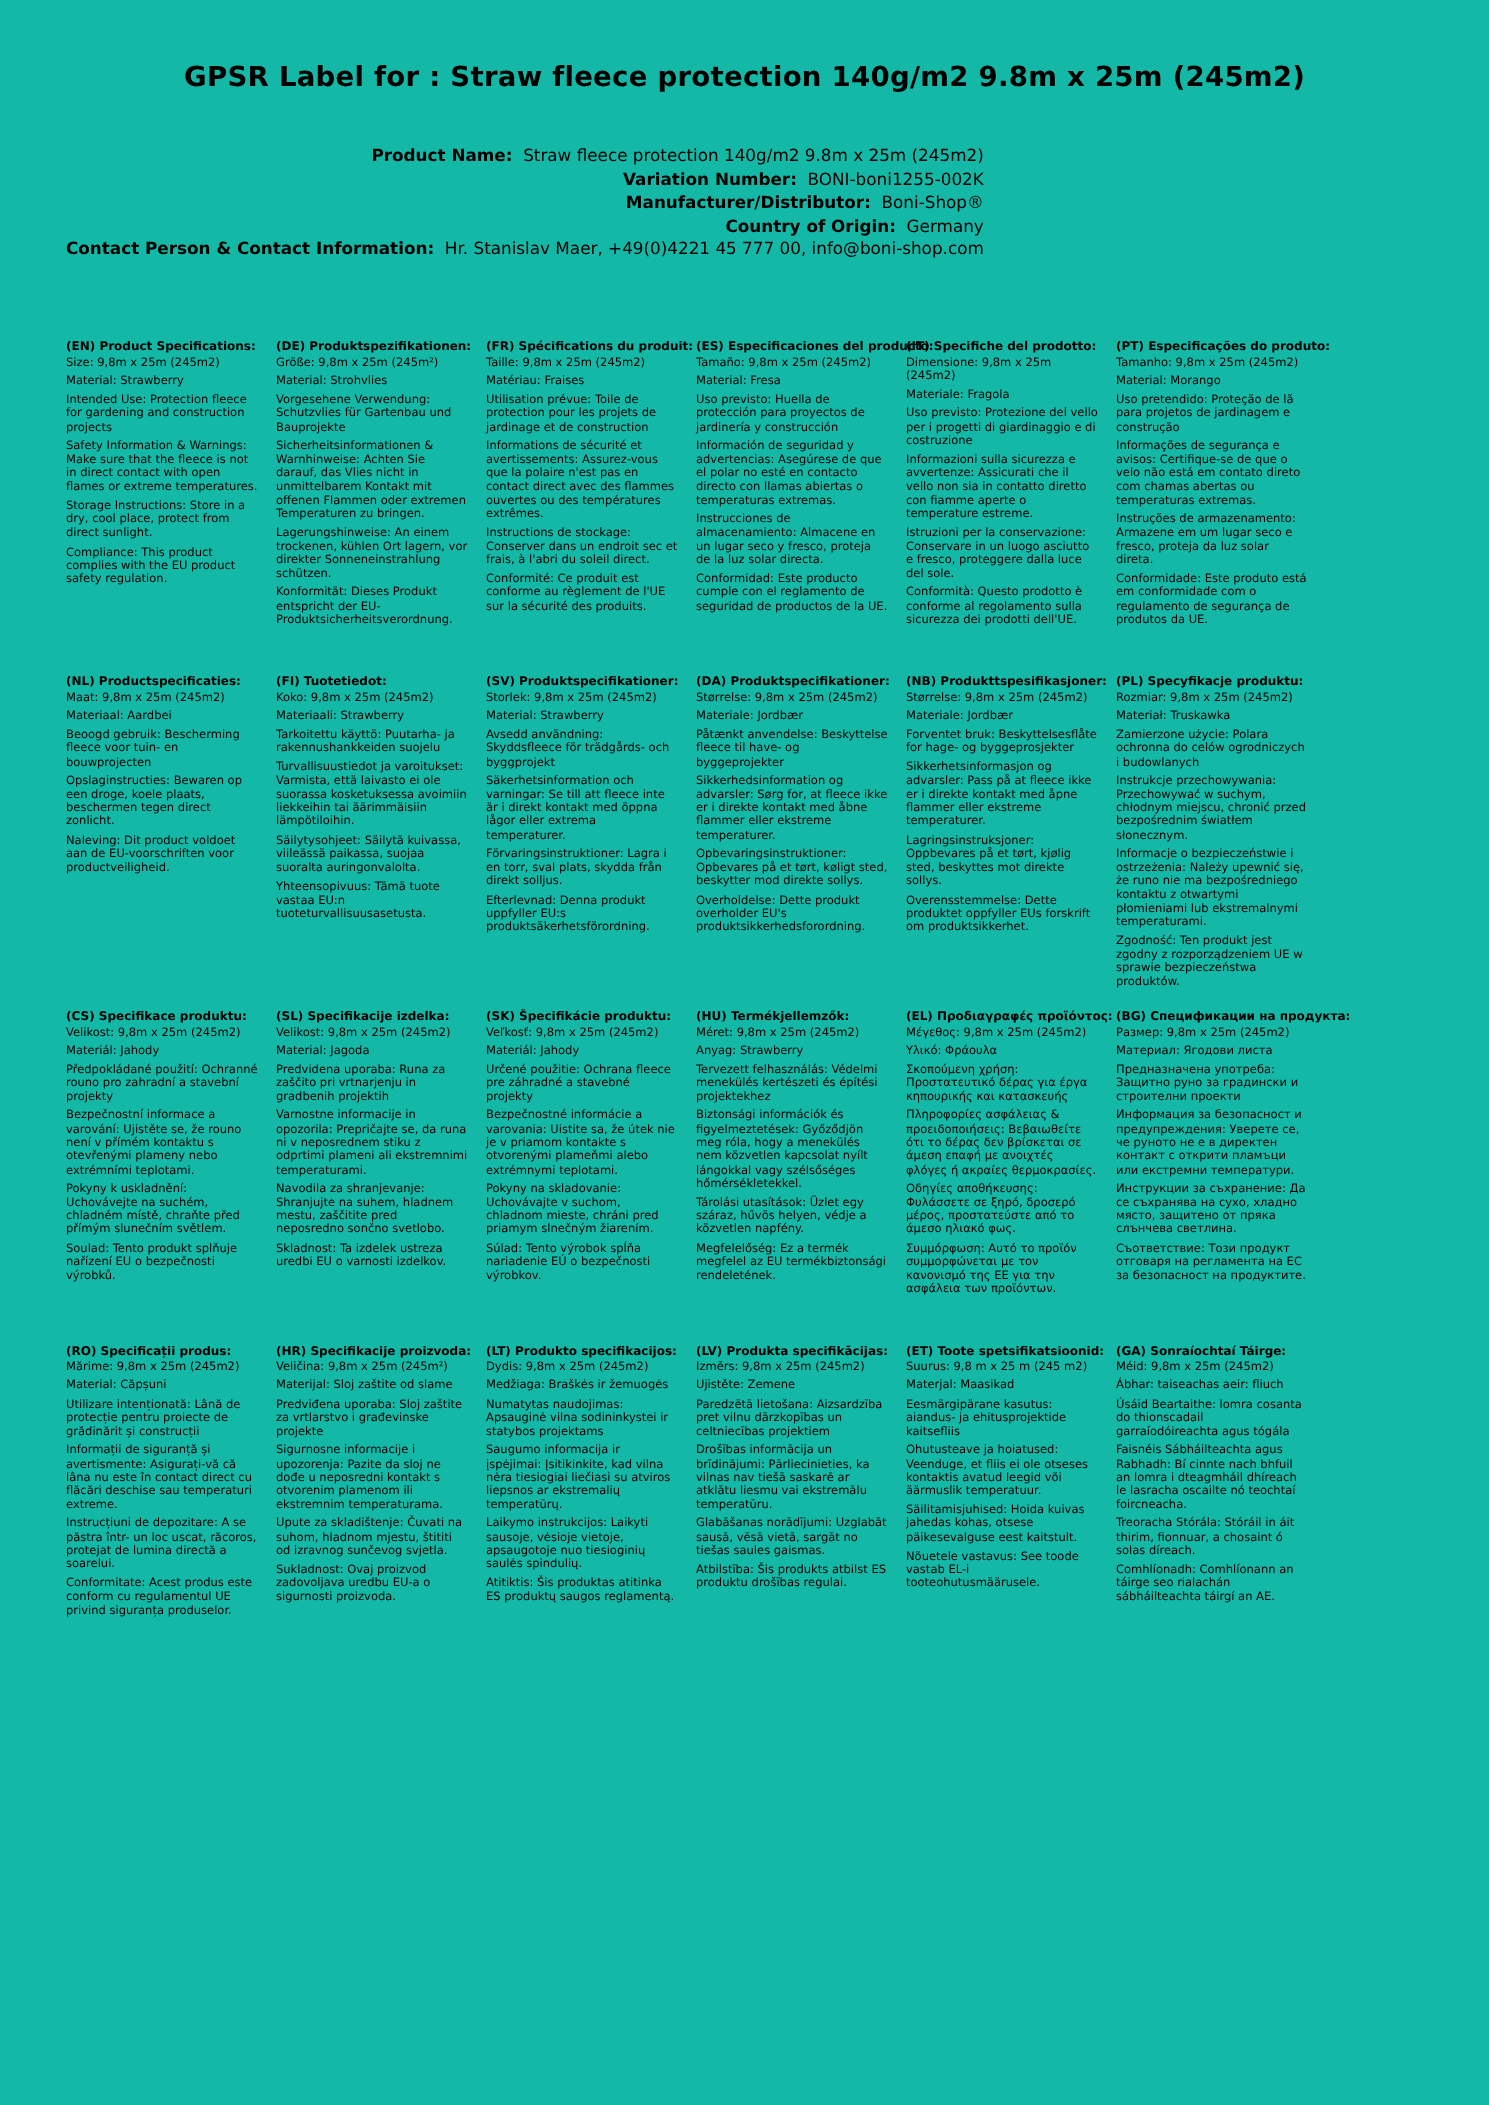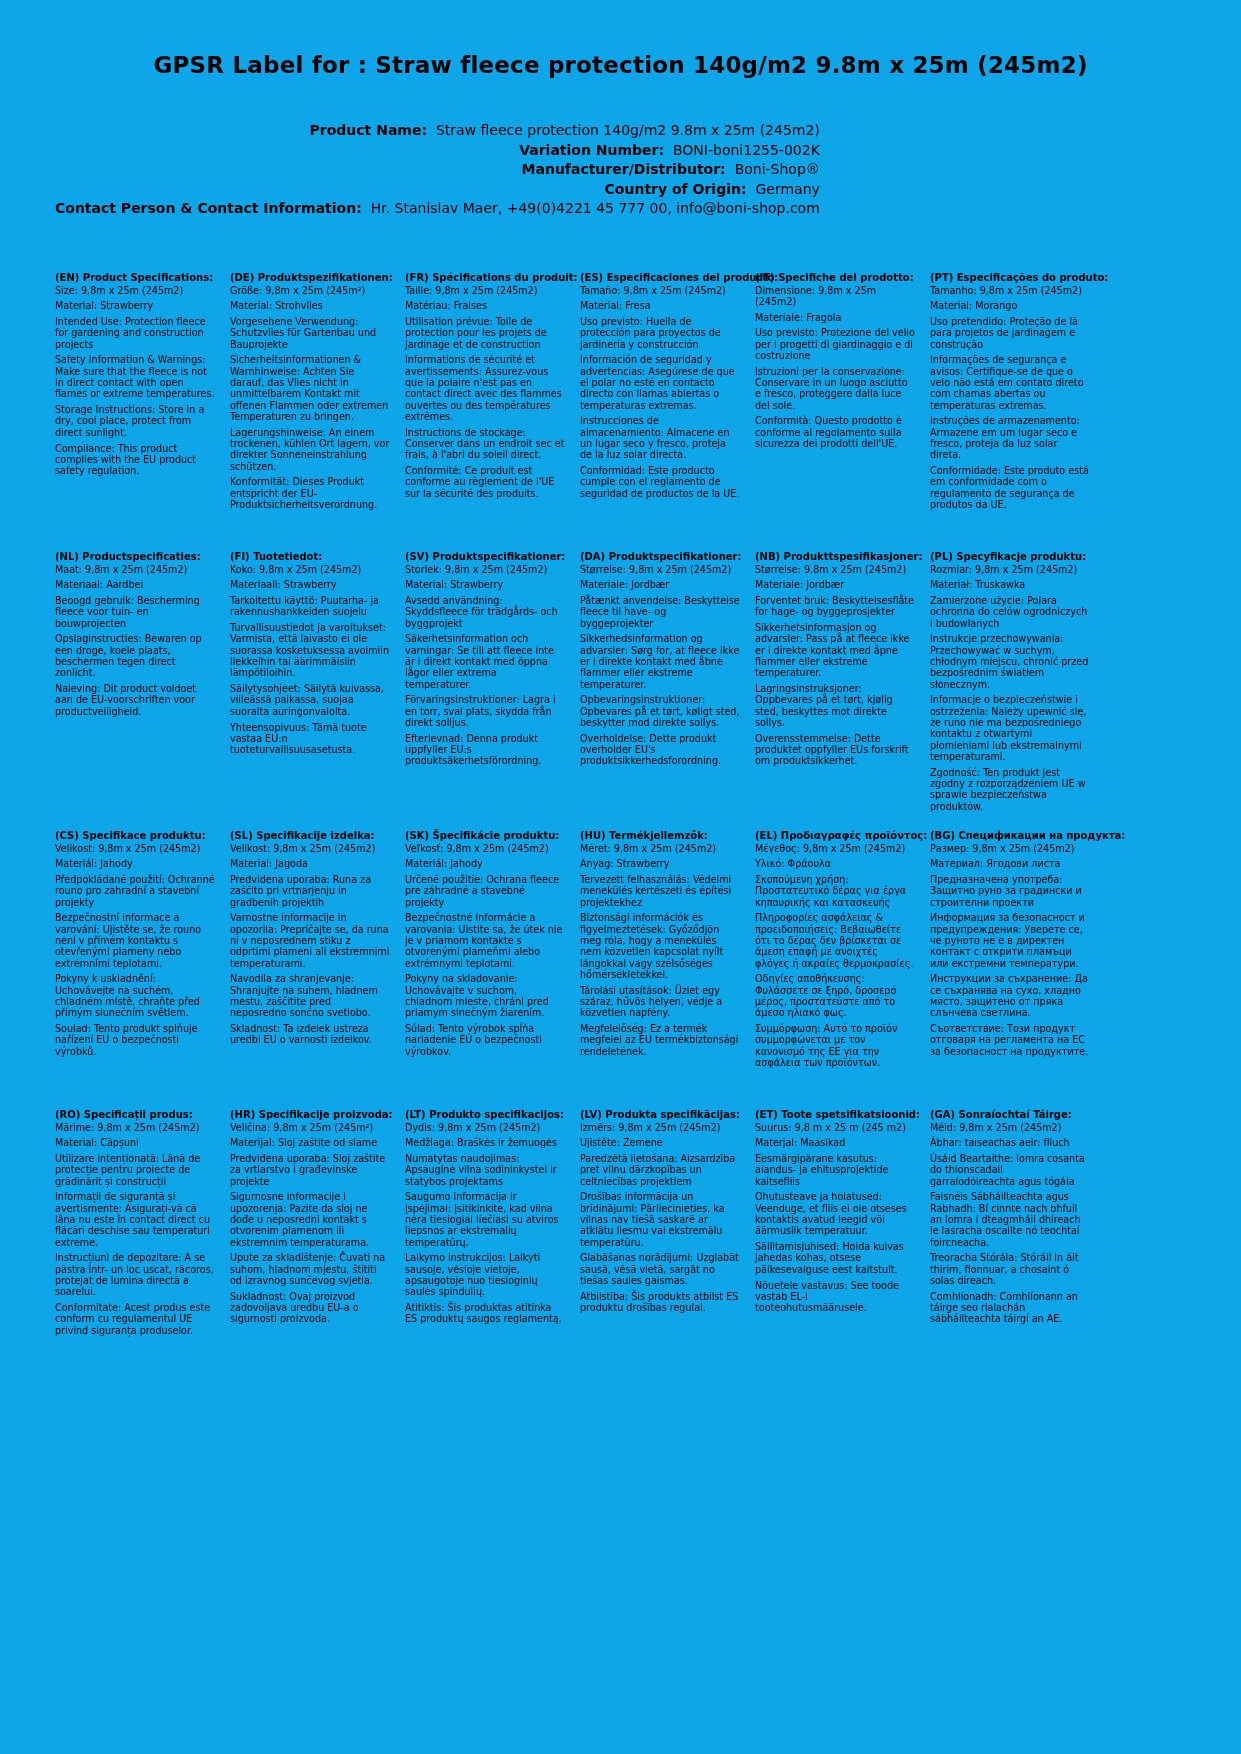--- a/index.html
+++ b/index.html
@@ -1,22 +1,22 @@
 <!DOCTYPE html>
 <html><head>
 <meta charset="utf-8">
 <style>
   html,body{margin:0;padding:0;background:#fff;}
   body{width:1241px;height:1754px;font-family:"DejaVu Sans","Liberation Sans",sans-serif;color:#000;}
-  .page{position:relative;width:1241px;height:1754px;overflow:hidden;background:#0ea5e9;}
+  .page{position:relative;width:1241px;height:1754px;overflow:hidden;background:#14b8a6;}
   .title{position:absolute;top:52px;left:0;width:100%;text-align:center;font-size:23px;font-weight:bold;margin:0;letter-spacing:0.2px;}
   .info{position:absolute;top:121px;left:55px;font-size:14px;line-height:19.6px;text-align:right;}
   .info-label{font-weight:bold;}
   .info-value{font-weight:normal;}
-  .grid{position:absolute;top:272px;left:55px;width:1060px;display:grid;grid-template-columns:repeat(6,175px);grid-auto-rows:279px;}
+  .grid{position:absolute;top:284px;left:55px;width:1060px;display:grid;grid-template-columns:repeat(6,175px);grid-auto-rows:279px;}
   .block{box-sizing:border-box;padding-right:15px;font-size:9.6px;line-height:11.3px;}
   .block h3{font-size:10px;font-weight:bold;margin:0 0 1px 0;white-space:nowrap;line-height:11.5px;}
   .block p{margin:0 0 4.5px 0;}
   .footer-icons{position:absolute;left:0;top:1585px;width:1241px;height:120px;}
 </style>
 </head>
 <body>
 
 <div class="page">
   <h1 class="title">GPSR Label for : Straw fleece protection 140g/m2 9.8m x 25m (245m2)</h1>
@@ -64,20 +64,21 @@
         <p>Uso previsto: Huella de protección para proyectos de jardinería y construcción</p>
         <p>Información de seguridad y advertencias: Asegúrese de que el polar no esté en contacto directo con llamas abiertas o temperaturas extremas.</p>
         <p>Instrucciones de almacenamiento: Almacene en un lugar seco y fresco, proteja de la luz solar directa.</p>
         <p>Conformidad: Este producto cumple con el reglamento de seguridad de productos de la UE.</p>
       </div>
       <div class="block">
         <h3>(IT) Specifiche del prodotto:</h3>
         <p>Dimensione: 9,8m x 25m (245m2)</p>
         <p>Materiale: Fragola</p>
         <p>Uso previsto: Protezione del vello per i progetti di giardinaggio e di costruzione</p>
+        <p>Informazioni sulla sicurezza e avvertenze: Assicurati che il vello non sia in contatto diretto con fiamme aperte o temperature estreme.</p>
         <p>Istruzioni per la conservazione: Conservare in un luogo asciutto e fresco, proteggere dalla luce del sole.</p>
         <p>Conformità: Questo prodotto è conforme al regolamento sulla sicurezza dei prodotti dell'UE.</p>
       </div>
       <div class="block">
         <h3>(PT) Especificações do produto:</h3>
         <p>Tamanho: 9,8m x 25m (245m2)</p>
         <p>Material: Morango</p>
         <p>Uso pretendido: Proteção de lã para projetos de jardinagem e construção</p>
         <p>Informações de segurança e avisos: Certifique-se de que o velo não está em contato direto com chamas abertas ou temperaturas extremas.</p>
         <p>Instruções de armazenamento: Armazene em um lugar seco e fresco, proteja da luz solar direta.</p>

